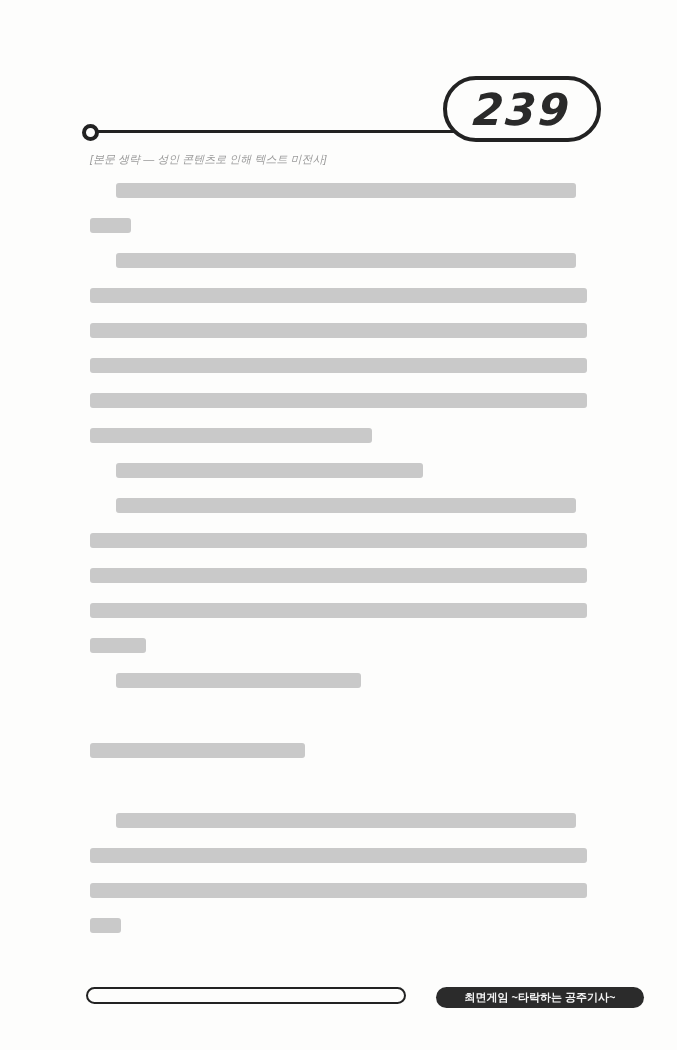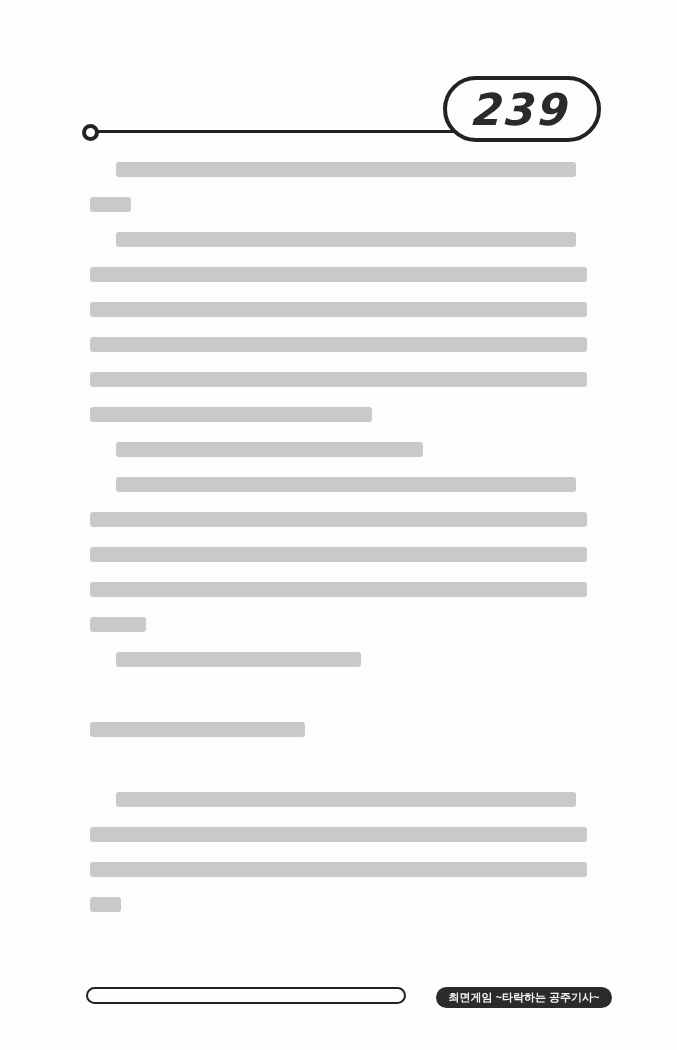--- a/index.html
+++ b/index.html
@@ -82,21 +82,21 @@
     position: absolute;
     left: 86px; bottom: 46px;
     width: 316px; height: 13px;
     border: 2px solid #222;
     border-radius: 9px;
     background: #fdfdfc;
   }
   .footer-title-plate {
     position: absolute;
     left: 436px; bottom: 42px;
-    width: 176px; height: 21px;
+    width: 208px; height: 21px;
     background: #2b2b2b;
     border-radius: 11px;
     display: flex; align-items: center; justify-content: center;
   }
   .footer-title-plate .title-text {
     font-family: "Liberation Sans", sans-serif;
     font-size: 11px;
     font-weight: 700;
     color: #f4f4f4;
     white-space: nowrap;
@@ -110,20 +110,21 @@
 
   <div class="header">
     <div class="connector-ring"></div>
     <div class="connector-line"></div>
     <div class="page-number-badge">
       <span class="num">239</span>
     </div>
   </div>
 
   <div class="body-block">
+    <div class="redaction-note">[본문 생략 — 성인 콘텐츠로 인해 텍스트 미전사]</div>
     <div>
         <div class="para">
           <div class="line">
             <span class="bar" style="width: 90%; margin-left: 1.6em;"></span>
           </div>
           <div class="line">
             <span class="bar" style="width: 8%;"></span>
           </div>
         </div>
         <div class="para">

